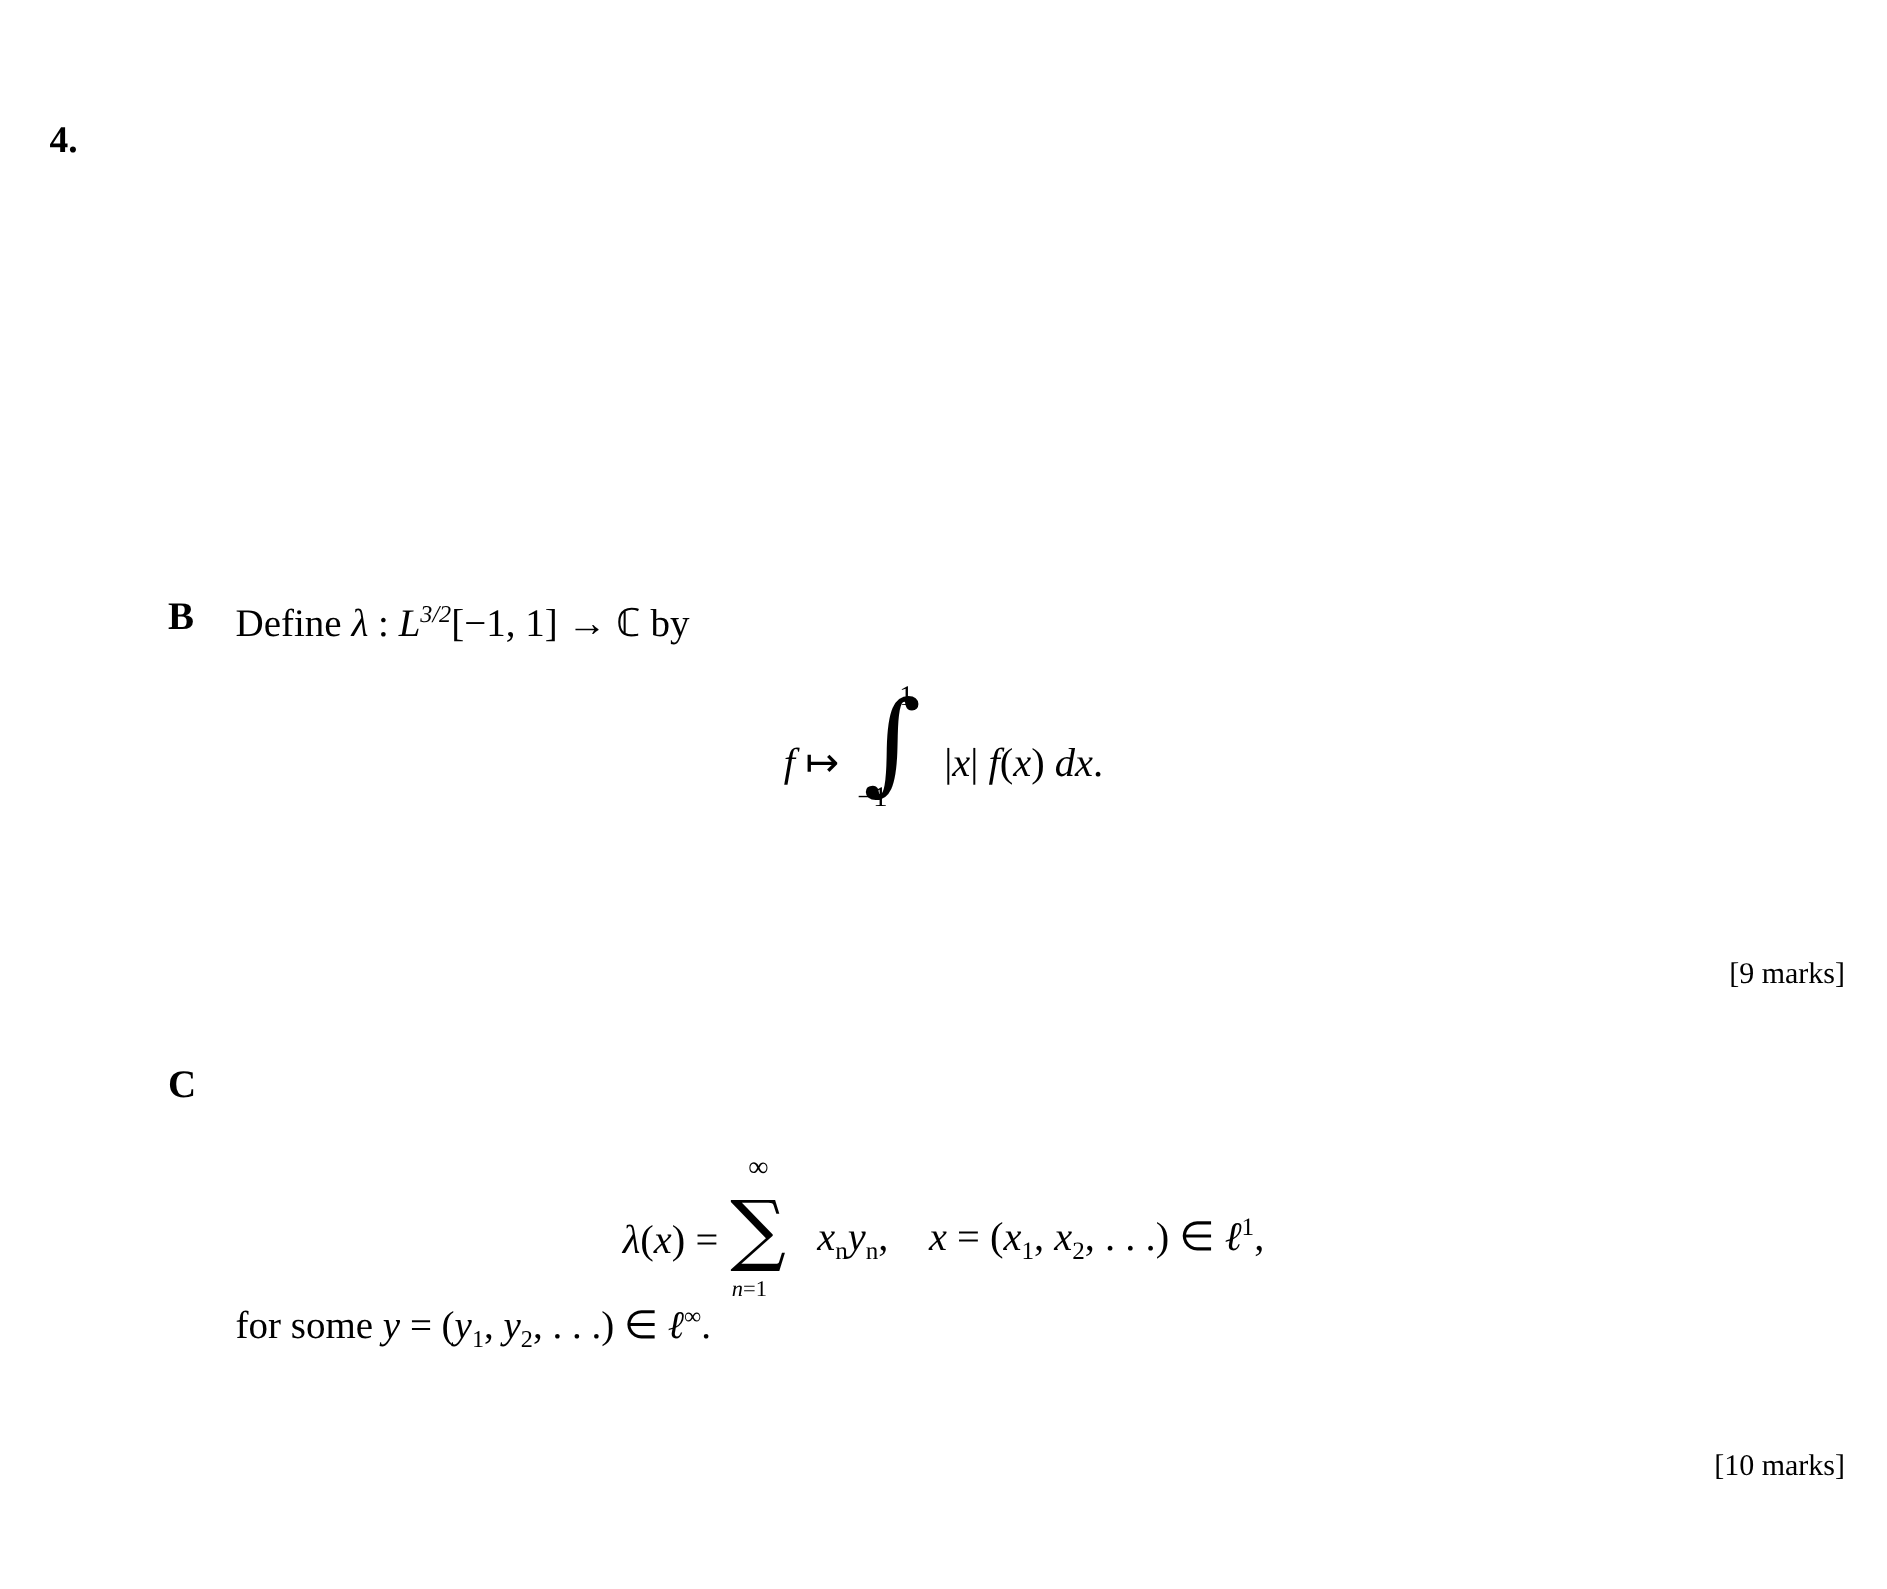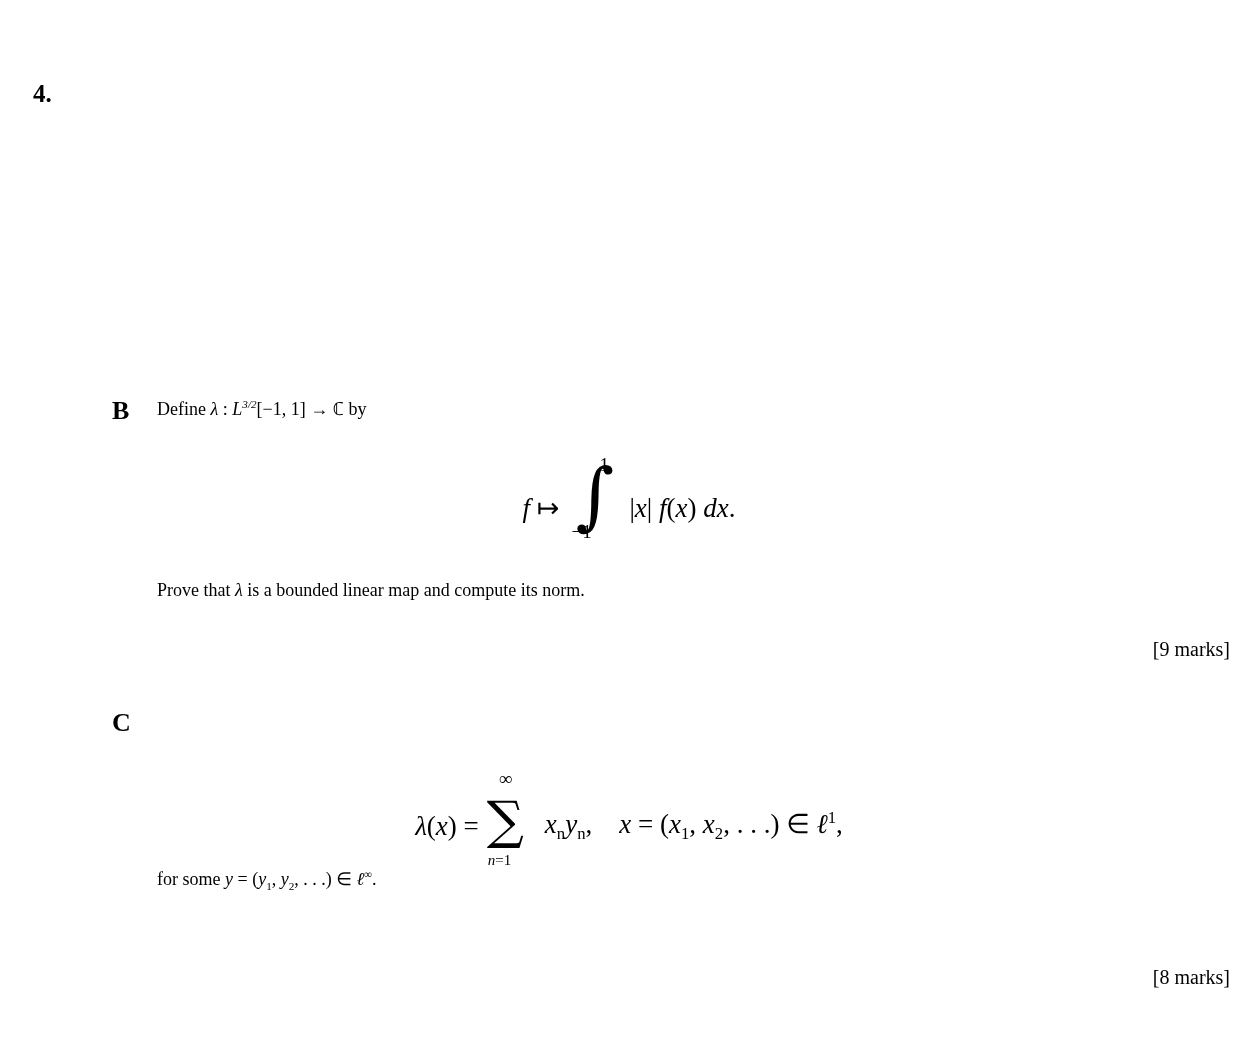--- a/index.html
+++ b/index.html
@@ -29,21 +29,21 @@
     font-family: "Liberation Serif", serif;
   }
   .part-label {
     position: absolute;
     font-size: 26px;
     font-weight: bold;
     font-family: "Liberation Serif", serif;
   }
   .part-text {
     position: absolute;
-    font-size: 18px;
+    font-size: 26px;
   }
   .marks {
     position: absolute;
     font-size: 20px;
     right: 28px;
     text-align: right;
     white-space: nowrap;
   }
 
   i, .it { font-style: italic; font-family: "Liberation Serif", serif; }
@@ -160,32 +160,29 @@
   <div class="part-label" style="left:112px; top:396px;">B</div>
 
   <div class="part-text" style="left:157px; top:396px; white-space:nowrap;">
     <span class="up">Define&nbsp;</span><i>λ</i><span class="up">&nbsp;:&nbsp;</span><i>L</i><sup class="frac">3/2</sup><span class="up">[−1,&nbsp;1]</span><span class="up">&nbsp;→&nbsp;</span><span class="bb" style="font-style:normal;">ℂ</span><span class="up">&nbsp;by</span>
   </div>
 
   <div class="display1">
     <span class="eqline"><i>f</i>&nbsp;↦</span><span class="intwrap"><span class="intup">1</span><span class="intsym">∫</span><span class="intlo">−1</span></span><span class="eqline">|<i>x</i>|&nbsp;<i>f</i>(<i>x</i>)&nbsp;<i>dx</i>.</span>
   </div>
 
-  <div class="part-text" style="left:157px; top:580px; white-space:nowrap;">
-    <span class="up">Prove that&nbsp;</span><i>λ</i><span class="up">&nbsp;is a bounded linear map and compute its norm.</span>
-  </div>
 
   <div class="marks" style="top:638px;">[9 marks]</div>
 
   <div class="part-label" style="left:112px; top:708px;">C</div>
 
 
   <div class="display2">
     <span class="eqline"><i>λ</i>(<i>x</i>)&nbsp;=</span><span class="sumwrap"><span class="sumup">∞</span><span class="sumsym">∑</span><span class="sumlo"><i>n</i>=1</span></span><span class="eqline"><i>x<sub class="s">n</sub>y<sub class="s">n</sub></i>,&nbsp;&nbsp;&nbsp;&nbsp;<i>x</i>&nbsp;=&nbsp;(<i>x</i><sub class="s">1</sub>,&nbsp;<i>x</i><sub class="s">2</sub>,&nbsp;.&nbsp;.&nbsp;.)&nbsp;∈&nbsp;<i>ℓ</i><sup class="s">1</sup>,</span>
   </div>
 
   <div class="part-text" style="left:157px; top:868px; white-space:nowrap;">
     <span class="up">for some&nbsp;</span><i>y</i><span class="up">&nbsp;=&nbsp;(</span><i>y</i><sub class="s">1</sub><span class="up">,&nbsp;</span><i>y</i><sub class="s">2</sub><span class="up">,&nbsp;.&nbsp;.&nbsp;.)&nbsp;∈&nbsp;</span><i>ℓ</i><sup class="s">∞</sup><span class="up">.</span>
   </div>
 
-  <div class="marks" style="top:966px;">[8 marks]</div>
+  <div class="marks" style="top:966px;">[10 marks]</div>
 
 </div>
 
 </body></html>

